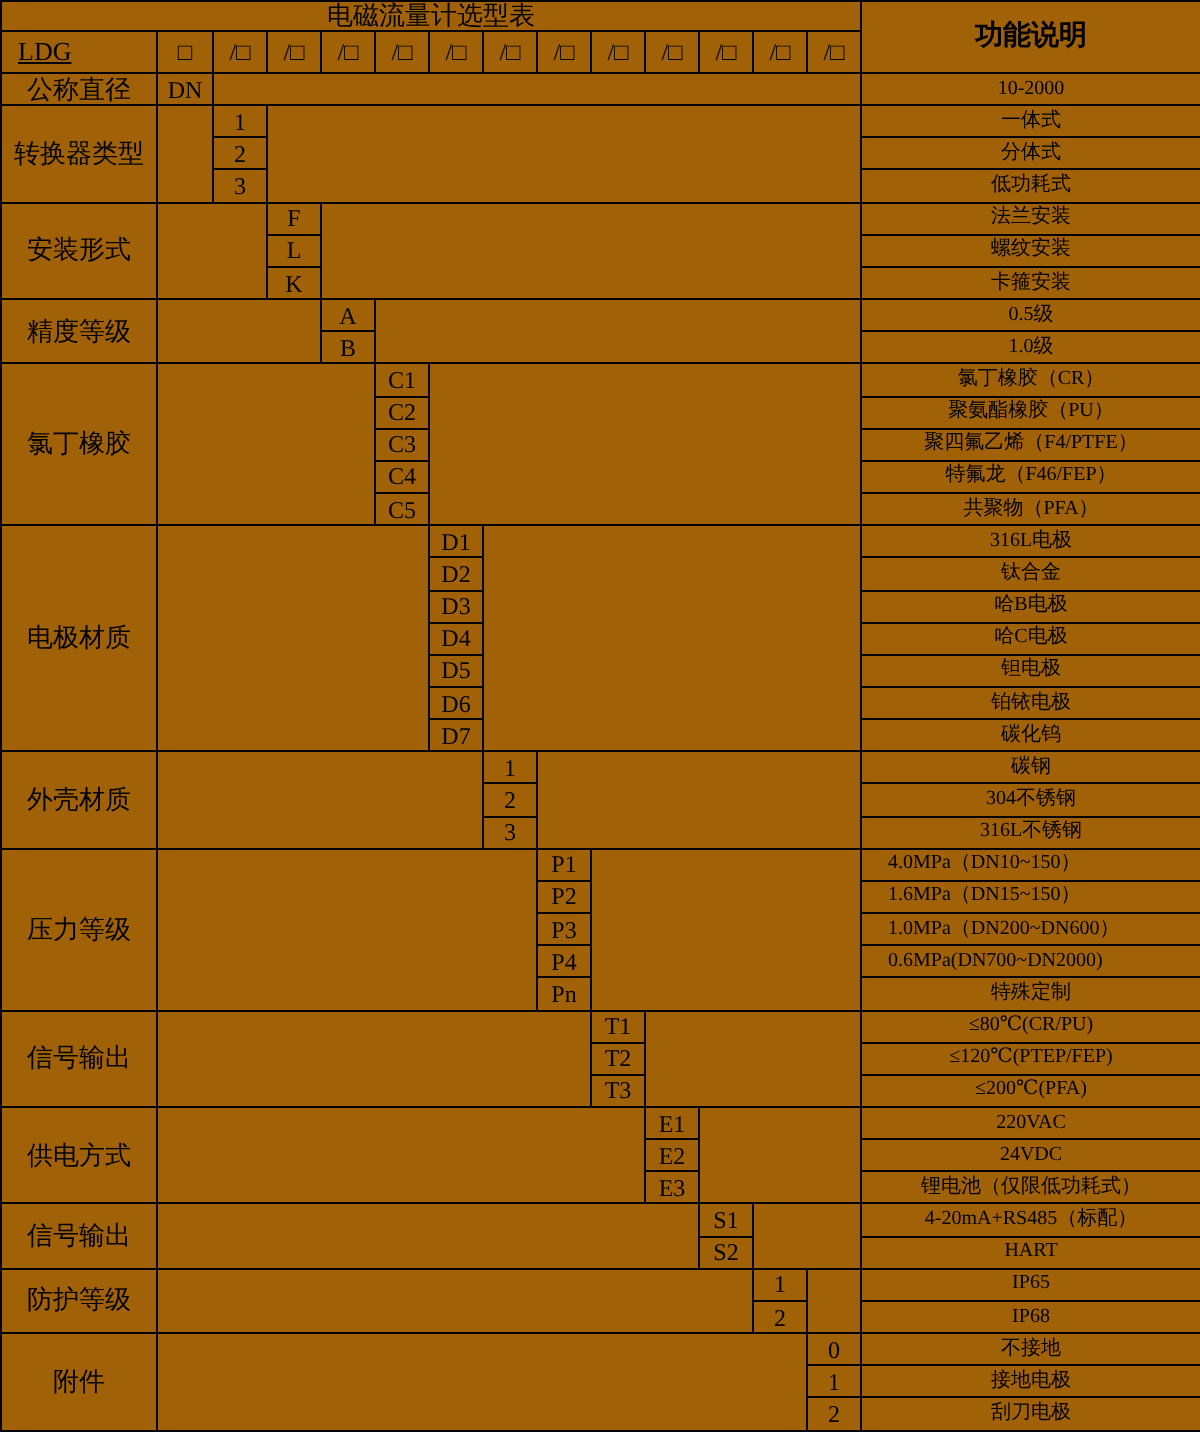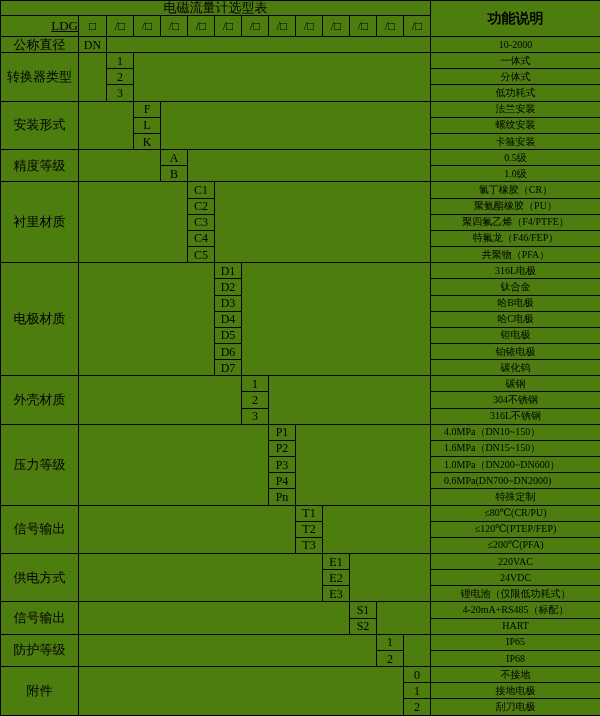--- a/index.html
+++ b/index.html
@@ -1,38 +1,38 @@
 <!DOCTYPE html>
 <html><head>
 <meta charset="utf-8">
 <style>
   html,body{margin:0;padding:0;background:#fff;}
   body{width:600px;height:716px;overflow:hidden;}
   table.sel{
     width:600px;height:716px;
     border-collapse:collapse;table-layout:fixed;
-    background:#4d7c0f;color:#000;
+    background:#a16207;color:#000;
     font-family:"Liberation Serif","DejaVu Serif",serif;
   }
   td{
     border:1px solid #000;
     padding:0;margin:0;
     text-align:center;vertical-align:middle;
     font-size:13px;line-height:14px;
     overflow:hidden;white-space:nowrap;
   }
   col.w-label{width:78px;}
   col.w-code-dn{width:28px;}
   col.w-code{width:27px;}
   col.w-func{width:170px;}
   tr.r-title{height:14px;}
   tr.r-codes{height:21px;}
   td.title{font-size:13px;font-weight:normal;}
   td.funchdr{font-size:14px;font-weight:bold;}
-  td.ldg{text-align:right;padding-left:8px;text-decoration:underline;}
+  td.ldg{text-align:left;padding-left:8px;text-decoration:underline;}
   td.box{font-size:12px;}
   td.lab{font-size:13px;}
   td.code{font-size:12px;}
   td.func{font-size:10px;}
   td.func.left{text-align:left;padding-left:13px;}
   td.sp{border:1px solid #000;}
 </style>
 </head>
 <body>
 
@@ -123,21 +123,21 @@
     <td class="code">A</td>
     <td class="sp" rowspan="2" colspan="9"></td>
     <td class="func">0.5级</td>
   </tr>
   <tr>
     <td class="code">B</td>
     <td class="func">1.0级</td>
   </tr>
 
   <tr>
-    <td class="lab" rowspan="5">衬里材质</td>
+    <td class="lab" rowspan="5">氯丁橡胶</td>
     <td class="sp" rowspan="5" colspan="4"></td>
     <td class="code">C1</td>
     <td class="sp" rowspan="5" colspan="8"></td>
     <td class="func">氯丁橡胶（CR）</td>
   </tr>
   <tr>
     <td class="code">C2</td>
     <td class="func">聚氨酯橡胶（PU）</td>
   </tr>
   <tr>

